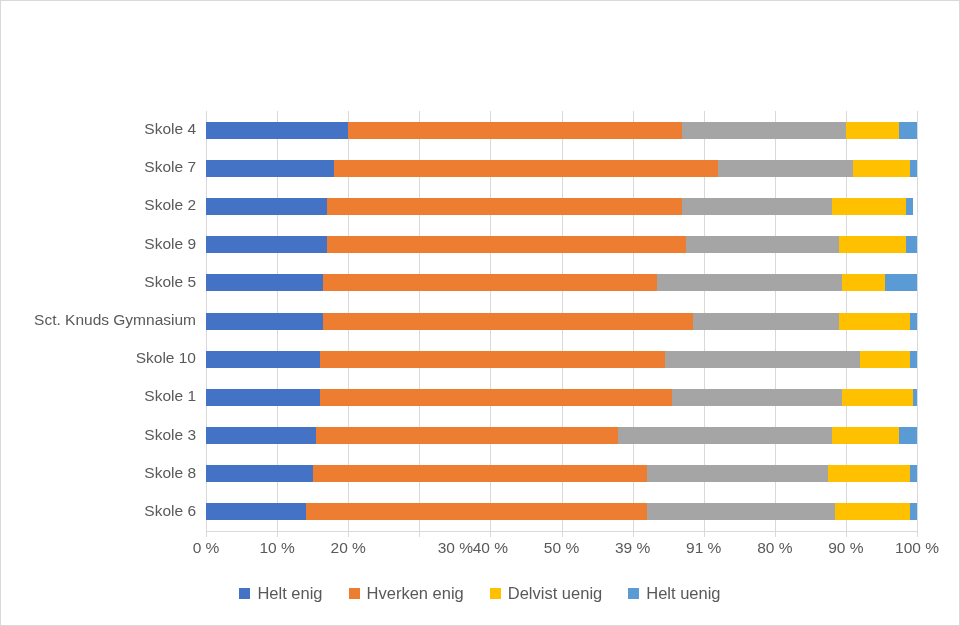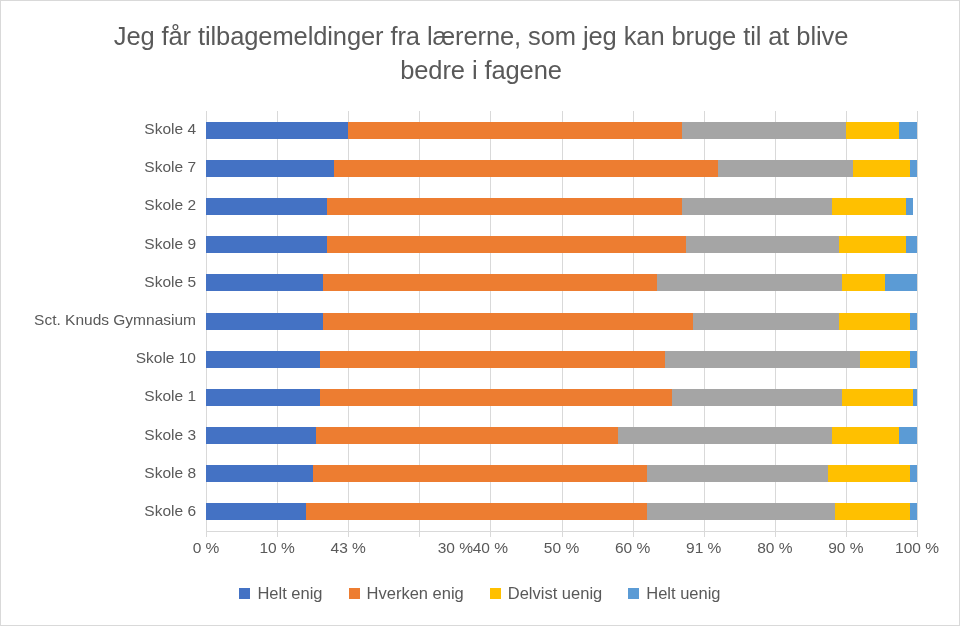--- a/index.html
+++ b/index.html
@@ -143,21 +143,20 @@
     font-size: 16.5px;
     color: #595959;
     white-space: nowrap;
   }
 </style>
 </head>
 <body>
 
 <div id="chart-frame">
 
-  <div id="chart-title">Jeg får tilbagemeldinger fra lærerne, som jeg kan bruge til at blive bedre i fagene</div>
 
   <div id="cat-labels">
       <div class="cat-label" style="top: 9.09091px;">Skole 4</div>
       <div class="cat-label" style="top: 47.2727px;">Skole 7</div>
       <div class="cat-label" style="top: 85.4545px;">Skole 2</div>
       <div class="cat-label" style="top: 123.636px;">Skole 9</div>
       <div class="cat-label" style="top: 161.818px;">Skole 5</div>
       <div class="cat-label" style="top: 200px;">Sct. Knuds Gymnasium</div>
       <div class="cat-label" style="top: 238.182px;">Skole 10</div>
       <div class="cat-label" style="top: 276.364px;">Skole 1</div>
@@ -263,29 +262,29 @@
       </div>
   </div>
 
   <div id="xaxis-baseline"></div>
   <div id="xaxis">
       <div class="tick-mark" style="left: 0px;"></div>
       <div class="tick-label" style="left: 0px;">0 %</div>
       <div class="tick-mark" style="left: 71.1px;"></div>
       <div class="tick-label" style="left: 71.1px;">10 %</div>
       <div class="tick-mark" style="left: 142.2px;"></div>
-      <div class="tick-label" style="left: 142.2px;">43 %</div>
+      <div class="tick-label" style="left: 142.2px;">20 %</div>
       <div class="tick-mark" style="left: 213.3px;"></div>
       <div class="tick-label" style="left: 213.3px; margin-left: 36px;">30 %</div>
       <div class="tick-mark" style="left: 284.4px;"></div>
       <div class="tick-label" style="left: 284.4px;">40 %</div>
       <div class="tick-mark" style="left: 355.5px;"></div>
       <div class="tick-label" style="left: 355.5px;">50 %</div>
       <div class="tick-mark" style="left: 426.6px;"></div>
-      <div class="tick-label" style="left: 426.6px;">60 %</div>
+      <div class="tick-label" style="left: 426.6px;">39 %</div>
       <div class="tick-mark" style="left: 497.7px;"></div>
       <div class="tick-label" style="left: 497.7px;">91 %</div>
       <div class="tick-mark" style="left: 568.8px;"></div>
       <div class="tick-label" style="left: 568.8px;">80 %</div>
       <div class="tick-mark" style="left: 639.9px;"></div>
       <div class="tick-label" style="left: 639.9px;">90 %</div>
       <div class="tick-mark" style="left: 711px;"></div>
       <div class="tick-label" style="left: 711px;">100 %</div>
     </div>
 

